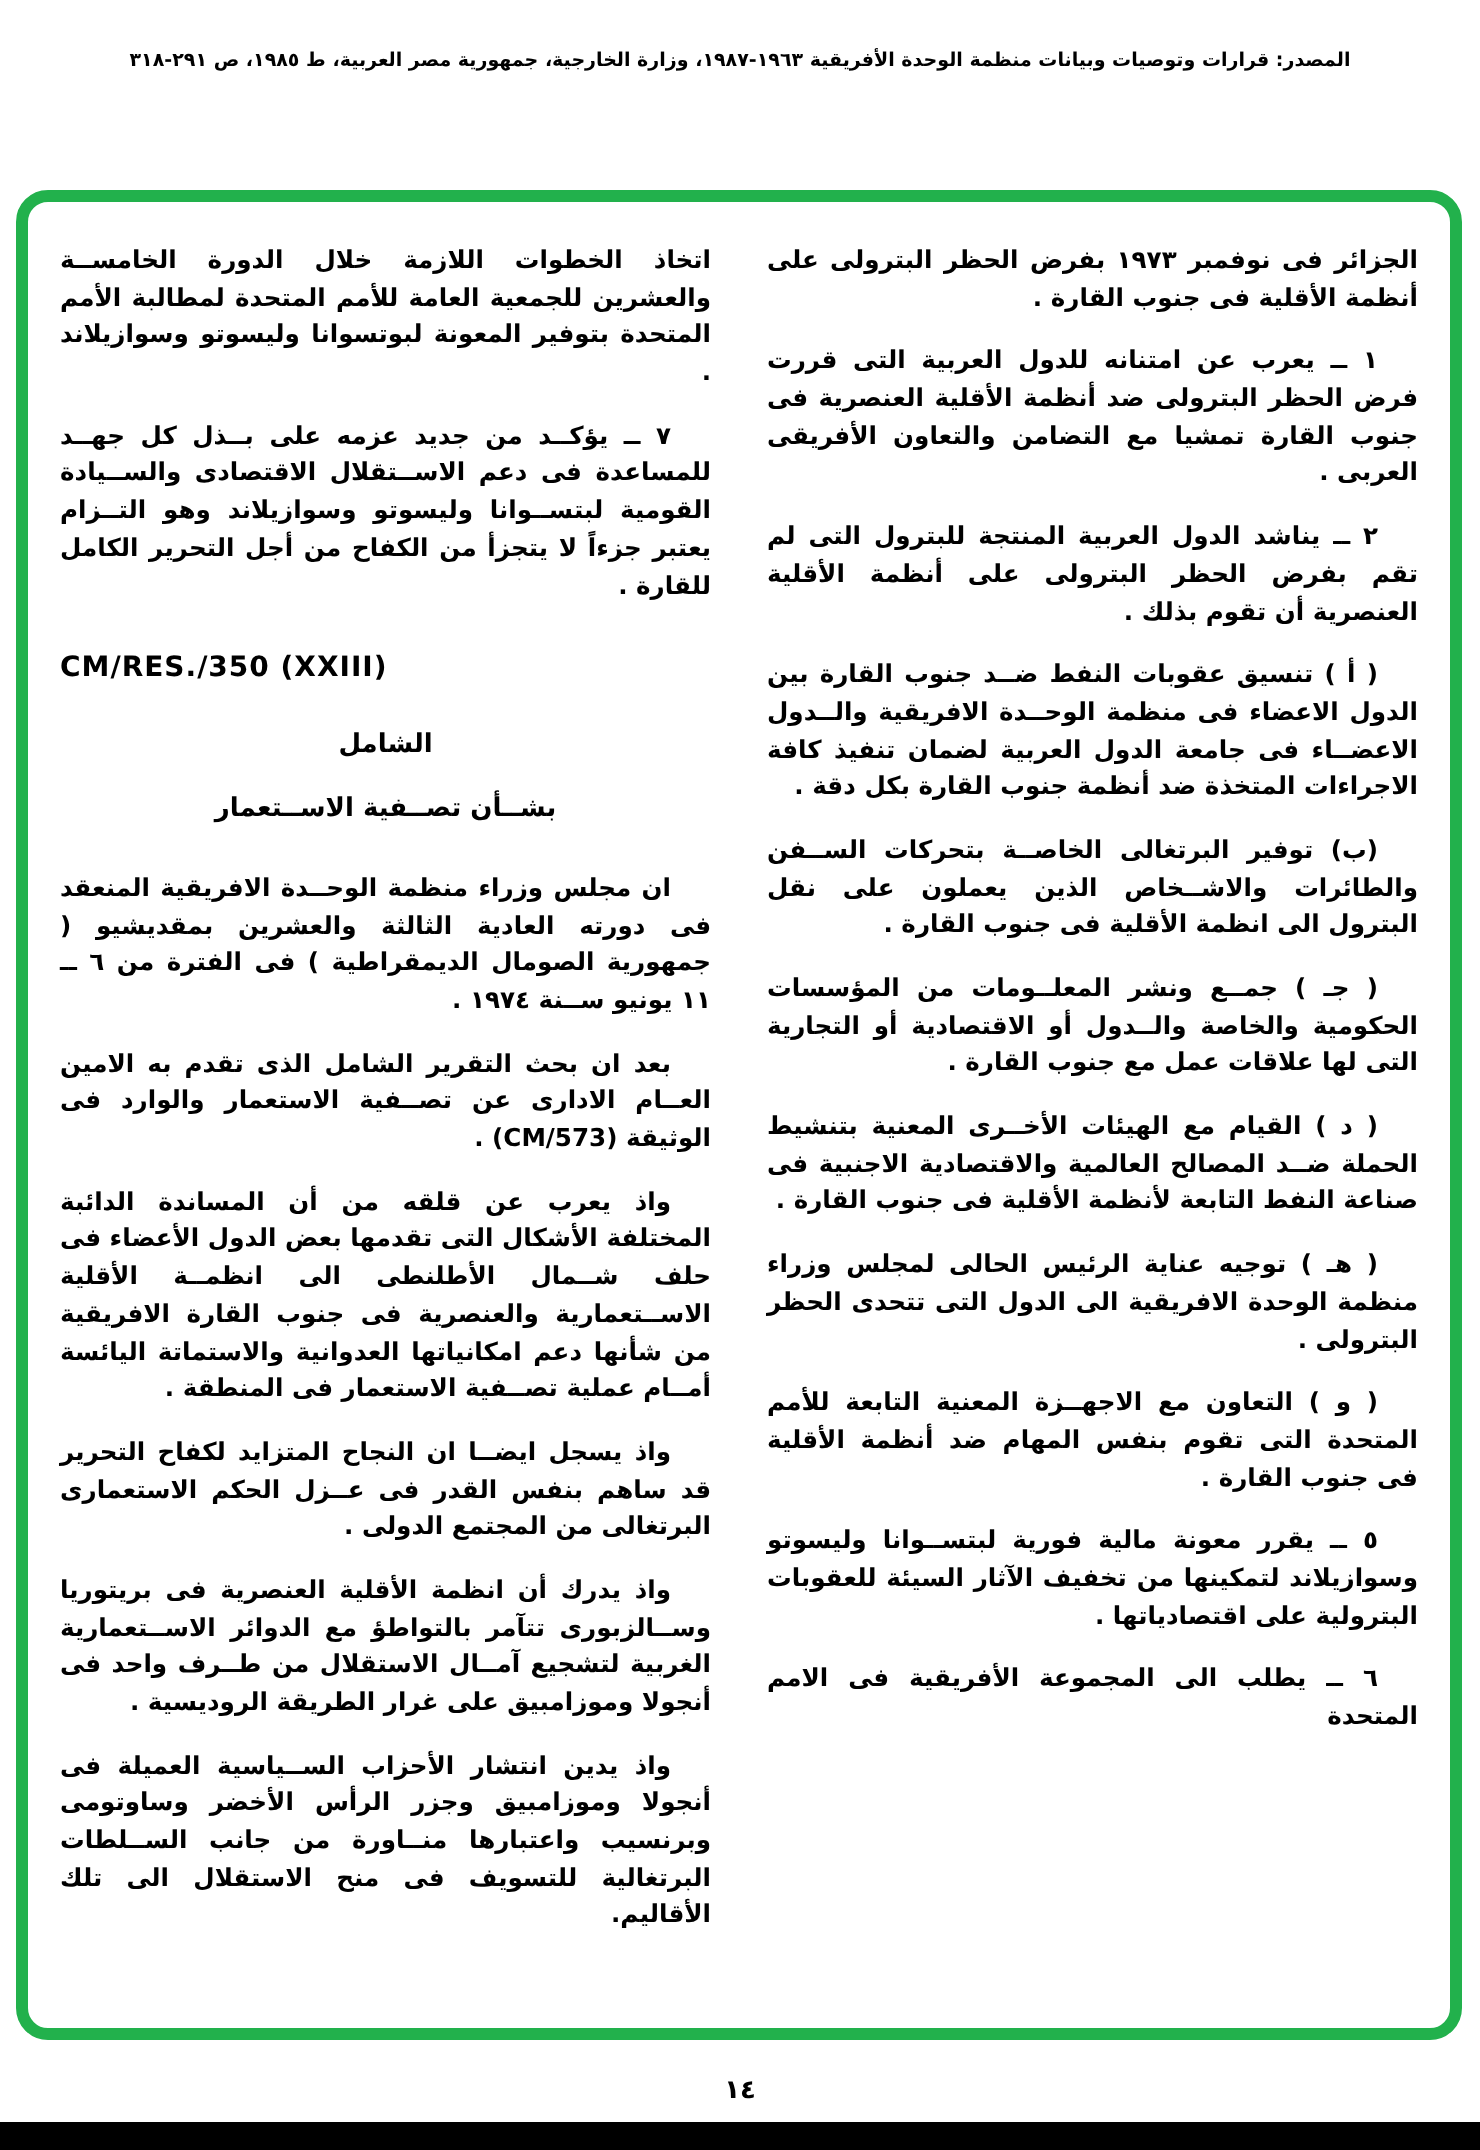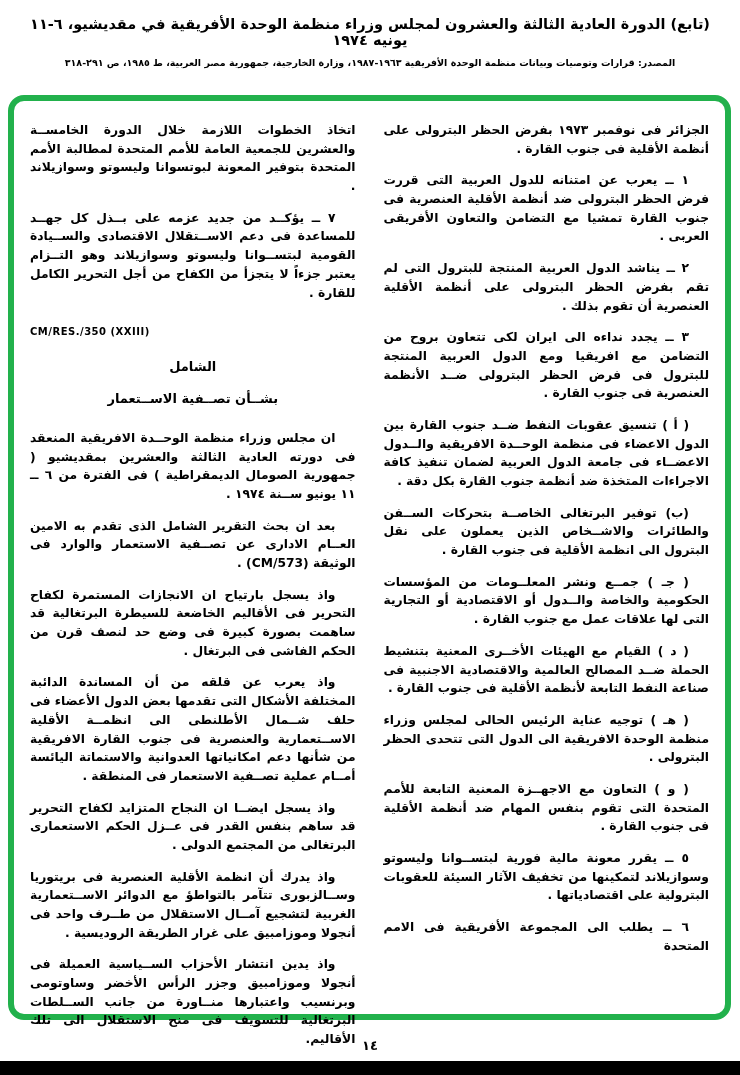--- a/index.html
+++ b/index.html
@@ -52,21 +52,21 @@
     font-size:12.3px;
     font-weight:bold;
     line-height:1.52;
     text-align:justify;
   }
   .block{margin-bottom:13px;}
   .block.indented{text-indent:20px;}
   .block-latin{
     direction:ltr;
     text-align:left;
-    font-size:10px;
+    font-size:14px;
     margin-top:22px;
     margin-bottom:18px;
     letter-spacing:0.5px;
   }
   .block-center{
     text-align:center;
     margin-bottom:12px;
     font-size:13px;
   }
   .block-center.spaced{margin-top:4px;margin-bottom:20px;text-align:center;}
@@ -85,53 +85,50 @@
     height:14px;
     background:#000000;
   }
 </style>
 </head>
 <body>
 
 <div class="page">
 
   <header class="header">
-    <div class="title">(تابع) الدورة العادية الثالثة والعشرون لمجلس وزراء منظمة الوحدة الأفريقية في مقديشيو، ٦-١١ يونيه ١٩٧٤</div>
     <div class="source">المصدر: قرارات وتوصيات وبيانات منظمة الوحدة الأفريقية ١٩٦٣-١٩٨٧، وزارة الخارجية، جمهورية مصر العربية، ط ١٩٨٥، ص ٢٩١-٣١٨</div>
   </header>
 
   <div class="frame">
     <div class="columns">
 
       <section class="col">
 
       <div class="block block-p">الجزائر فى نوفمبر ١٩٧٣ بفرض الحظر البترولى على أنظمة الأقلية فى جنوب القارة .</div>
           <div class="block block-p indented">١ ــ يعرب عن امتنانه للدول العربية التى قررت فرض الحظر البترولى ضد أنظمة الأقلية العنصرية فى جنوب القارة تمشيا مع التضامن والتعاون الأفريقى العربى .</div>
           <div class="block block-p indented">٢ ــ يناشد الدول العربية المنتجة للبترول التى لم تقم بفرض الحظر البترولى على أنظمة الأقلية العنصرية أن تقوم بذلك .</div>
-          <div class="block block-p indented">٣ ــ يجدد نداءه الى ايران لكى تتعاون بروح من التضامن مع افريقيا ومع الدول العربية المنتجة للبترول فى فرض الحظر البترولى ضــد الأنظمة العنصرية فى جنوب القارة .</div>
           <div class="block block-p indented">( أ ) تنسيق عقوبات النفط ضــد جنوب القارة بين الدول الاعضاء فى منظمة الوحــدة الافريقية والــدول الاعضــاء فى جامعة الدول العربية لضمان تنفيذ كافة الاجراءات المتخذة ضد أنظمة جنوب القارة بكل دقة .</div>
           <div class="block block-p indented">(ب) توفير البرتغالى الخاصــة بتحركات الســفن والطائرات والاشــخاص الذين يعملون على نقل البترول الى انظمة الأقلية فى جنوب القارة .</div>
           <div class="block block-p indented">( جـ ) جمــع ونشر المعلــومات من المؤسسات الحكومية والخاصة والــدول أو الاقتصادية أو التجارية التى لها علاقات عمل مع جنوب القارة .</div>
           <div class="block block-p indented">( د ) القيام مع الهيئات الأخــرى المعنية بتنشيط الحملة ضــد المصالح العالمية والاقتصادية الاجنبية فى صناعة النفط التابعة لأنظمة الأقلية فى جنوب القارة .</div>
           <div class="block block-p indented">( هـ ) توجيه عناية الرئيس الحالى لمجلس وزراء منظمة الوحدة الافريقية الى الدول التى تتحدى الحظر البترولى .</div>
           <div class="block block-p indented">( و ) التعاون مع الاجهــزة المعنية التابعة للأمم المتحدة التى تقوم بنفس المهام ضد أنظمة الأقلية فى جنوب القارة .</div>
           <div class="block block-p indented">٥ ــ يقرر معونة مالية فورية لبتســوانا وليسوتو وسوازيلاند لتمكينها من تخفيف الآثار السيئة للعقوبات البترولية على اقتصادياتها .</div>
           <div class="block block-p indented">٦ ــ يطلب الى المجموعة الأفريقية فى الامم المتحدة</div>
         </section>
 
       <section class="col">
 
       <div class="block block-p">اتخاذ الخطوات اللازمة خلال الدورة الخامســة والعشرين للجمعية العامة للأمم المتحدة لمطالبة الأمم المتحدة بتوفير المعونة لبوتسوانا وليسوتو وسوازيلاند .</div>
           <div class="block block-p indented">٧ ــ يؤكــد من جديد عزمه على بــذل كل جهــد للمساعدة فى دعم الاســتقلال الاقتصادى والســيادة القومية لبتســوانا وليسوتو وسوازيلاند وهو التــزام يعتبر جزءاً لا يتجزأ من الكفاح من أجل التحرير الكامل للقارة .</div>
           <div class="block block-latin">CM/RES./350 (XXIII)</div>
           <div class="block block-center">الشامل</div>
           <div class="block block-center spaced">بشــأن تصــفية الاســتعمار</div>
           <div class="block block-p indented">ان مجلس وزراء منظمة الوحــدة الافريقية المنعقد فى دورته العادية الثالثة والعشرين بمقديشيو ( جمهورية الصومال الديمقراطية ) فى الفترة من ٦ ــ ١١ يونيو ســنة ١٩٧٤ .</div>
           <div class="block block-p indented">بعد ان بحث التقرير الشامل الذى تقدم به الامين العــام الادارى عن تصــفية الاستعمار والوارد فى الوثيقة ‎(CM/573)‎ .</div>
-          <div class="block block-p indented">واذ يسجل بارتياح ان الانجازات المستمرة لكفاح التحرير فى الأقاليم الخاضعة للسيطرة البرتغالية قد ساهمت بصورة كبيرة فى وضع حد لنصف قرن من الحكم الفاشى فى البرتغال .</div>
           <div class="block block-p indented">واذ يعرب عن قلقه من أن المساندة الدائبة المختلفة الأشكال التى تقدمها بعض الدول الأعضاء فى حلف شــمال الأطلنطى الى انظمــة الأقلية الاســتعمارية والعنصرية فى جنوب القارة الافريقية من شأنها دعم امكانياتها العدوانية والاستماتة اليائسة أمــام عملية تصــفية الاستعمار فى المنطقة .</div>
           <div class="block block-p indented">واذ يسجل ايضــا ان النجاح المتزايد لكفاح التحرير قد ساهم بنفس القدر فى عــزل الحكم الاستعمارى البرتغالى من المجتمع الدولى .</div>
           <div class="block block-p indented">واذ يدرك أن انظمة الأقلية العنصرية فى بريتوريا وســالزبورى تتآمر بالتواطؤ مع الدوائر الاســتعمارية الغربية لتشجيع آمــال الاستقلال من طــرف واحد فى أنجولا وموزامبيق على غرار الطريقة الروديسية .</div>
           <div class="block block-p indented">واذ يدين انتشار الأحزاب الســياسية العميلة فى أنجولا وموزامبيق وجزر الرأس الأخضر وساوتومى وبرنسيب واعتبارها منــاورة من جانب الســلطات البرتغالية للتسويف فى منح الاستقلال الى تلك الأقاليم.</div>
         </section>
 
     </div>
   </div>
 
   <div class="page-num">١٤</div>

